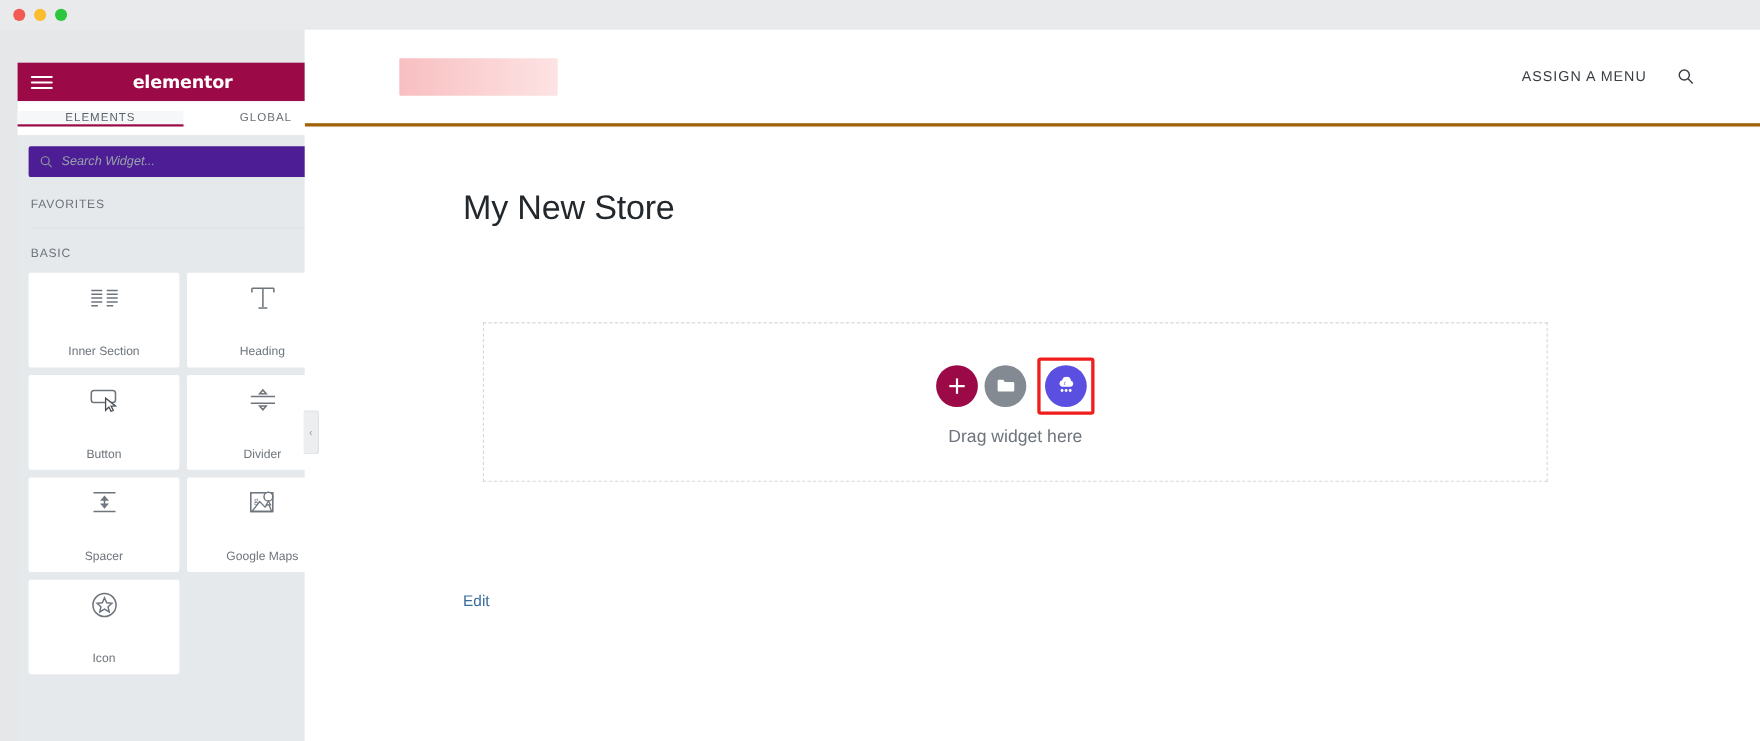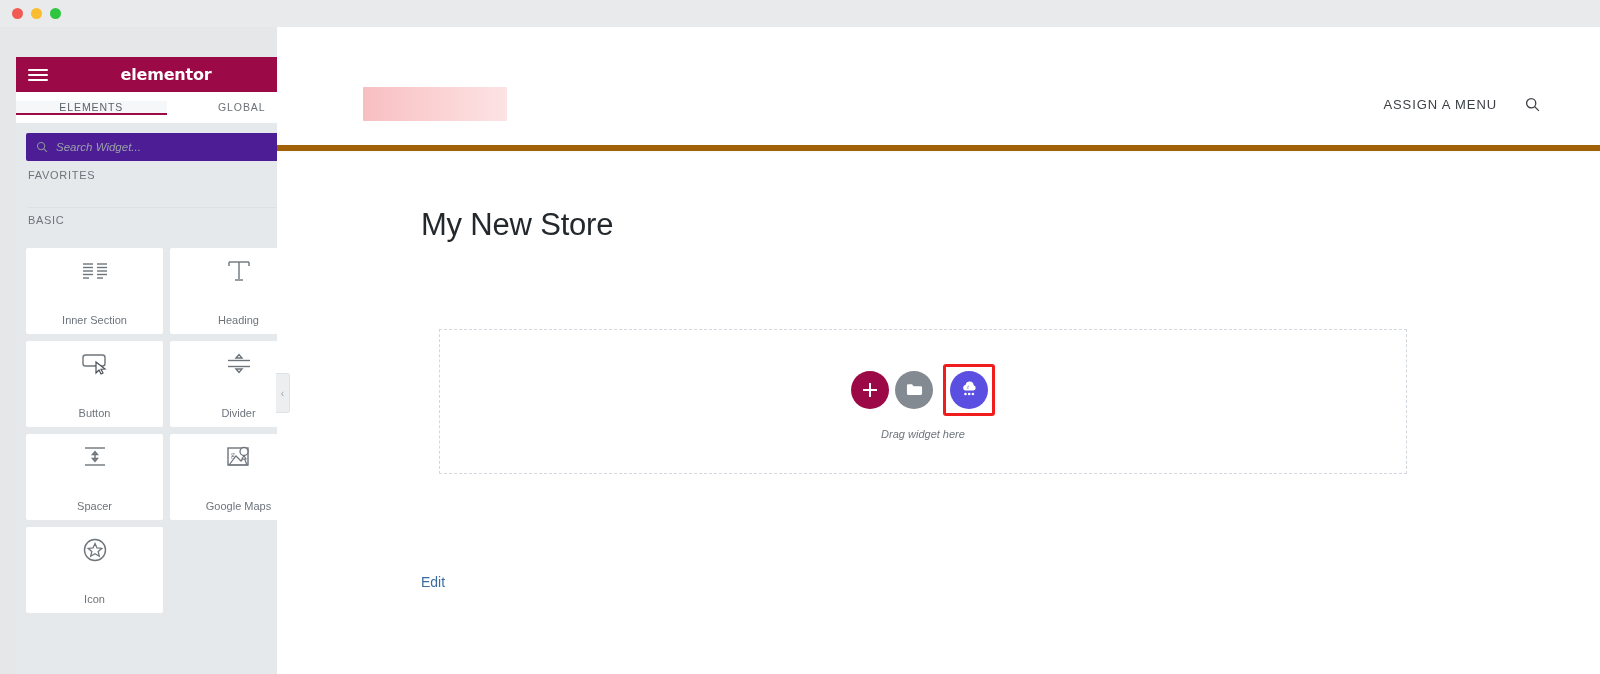--- a/index.html
+++ b/index.html
@@ -82,21 +82,21 @@
   }
   .search-box svg { flex: 0 0 12px; }
   .search-input {
     border: none; outline: none; background: transparent;
     font-size: 11.5px; font-style: italic; color: #9aa2a9;
     font-family: "Liberation Sans", sans-serif; width: 100%;
   }
   .search-input::placeholder { color: #9aa2a9; font-style: italic; }
 
   .section-row {
-    height: 34px; display: flex; align-items: flex-start;
+    height: 34px; display: flex; align-items: center;
     justify-content: space-between; padding: 0 12px;
     font-size: 11px; letter-spacing: 0.7px; color: #6d747b;
     cursor: pointer;
   }
   .section-row .chev { color: #9aa2a9; font-size: 12px; }
   .sep { height: 1px; background: #dcdfe3; margin: 4px 12px 6px 12px; }
 
   .widget-grid {
     display: grid; grid-template-columns: 1fr 1fr;
     gap: 7px; padding: 0 10px 10px 10px;
@@ -133,23 +133,22 @@
   
   .canvas {
     position: absolute; top: 27px; left: 277px;
     width: 1323px; height: 647px;
     background: #ffffff; overflow: hidden;
   }
   .site-header {
     height: 88px; background: #ffffff;
     display: flex; align-items: center;
     padding: 0 60px 0 86px;
-    border-bottom: 6px solid #a16207;
+    border-bottom: 3px solid #a16207;
     box-shadow: 0 1px 2px rgba(0,0,0,0.04);
-    margin-top: 36px;
   }
   .logo-placeholder {
     width: 144px; height: 34px;
     background: linear-gradient(90deg, #f8bfc1 0%, #fbd3d4 55%, #fde3e4 100%);
     border-radius: 1px;
     filter: blur(0.6px);
   }
   .header-nav {
     margin-left: auto; display: flex; align-items: center; gap: 28px;
   }
@@ -185,21 +184,21 @@
   .plus-glyph::before, .plus-glyph::after {
     content: ""; position: absolute; background: #ffffff;
   }
   .plus-glyph::before { left: 6px; top: 0; width: 2px; height: 14px; }
   .plus-glyph::after { top: 6px; left: 0; width: 14px; height: 2px; }
   .ai-highlight {
     padding: 4px; border: 3px solid #f01d1d; background: #ffffff;
     border-radius: 3px; display: flex; margin-left: 4px;
   }
   .dz-label {
-    font-size: 11px; font-style: italic; color: #6d747b;
+    font-size: 16px; color: #6d747b;
   }
   .edit-link {
     margin: 100px 0 0 144px; font-size: 14px; color: #3a6d9e;
     cursor: pointer; display: inline-block;
   }
 </style>
 </head>
 <body>
 
 <div id="app">

